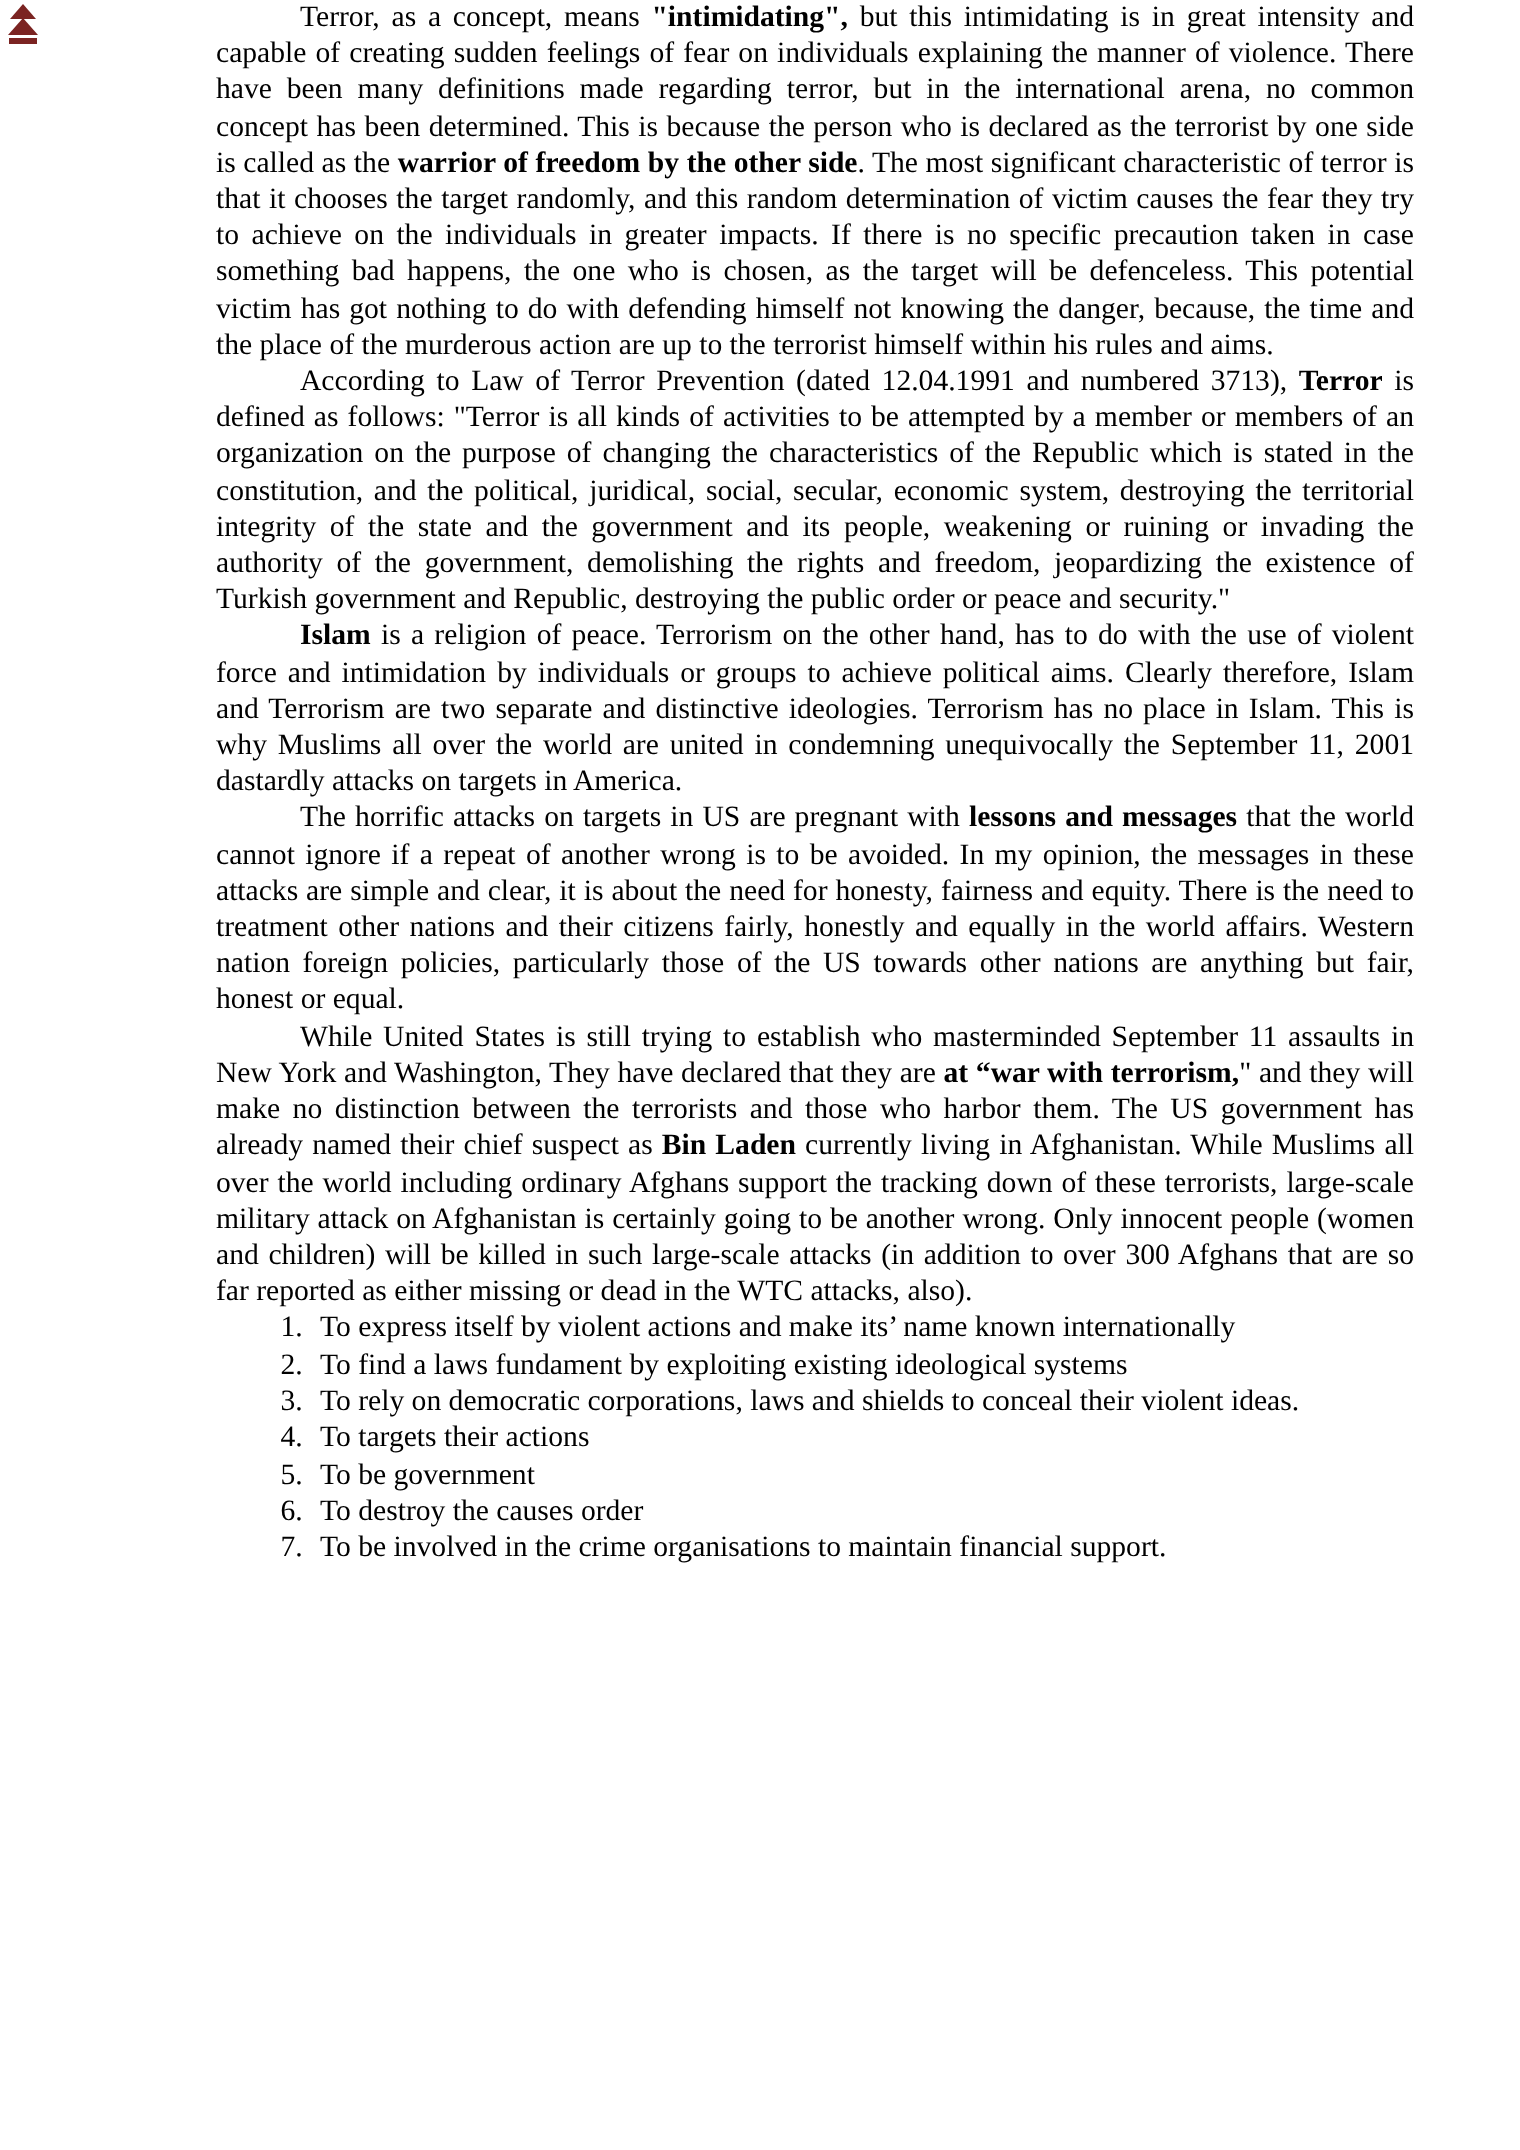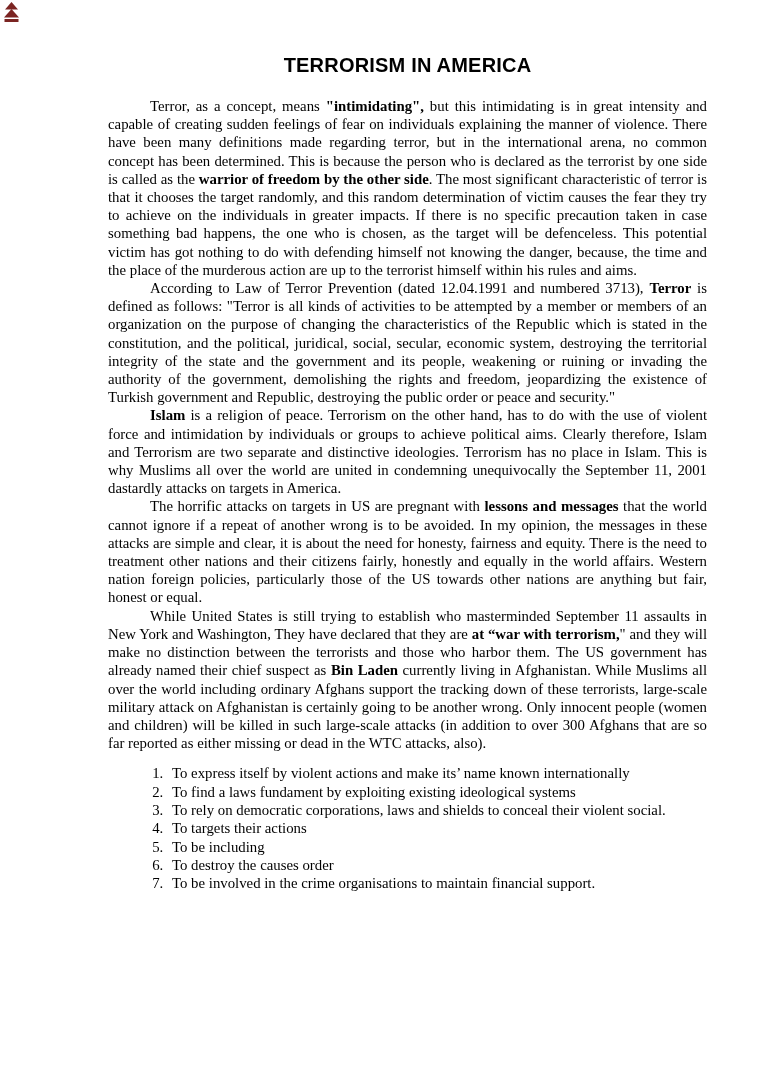--- a/index.html
+++ b/index.html
@@ -43,21 +43,21 @@
     text-indent: 42px;
     margin: 0;
   }
   p.list-heading {
     font-size: 14.8px;
     line-height: 18.2px;
     font-weight: bold;
     margin: 0 0 0 26px;
   }
   ol.char-list {
-    margin: 12px;
+    margin: 0;
     padding: 0 0 0 47px;
     font-size: 14.8px;
     line-height: 18.3px;
   }
   ol.char-list li {
     padding-left: 5px;
   }
   b { font-weight: bold; }
 </style>
 </head>
@@ -66,36 +66,35 @@
 <span class="top-icon">
   <svg width="17" height="21" viewBox="0 0 17 21" xmlns="http://www.w3.org/2000/svg">
     <path d="M8.5 0 L15 7.5 H2 Z" fill="#7b2422"></path>
     <path d="M8.5 7 L16 15.5 H1 Z" fill="#7b2422"></path>
     <rect x="1.5" y="17" width="14" height="3" fill="#7b2422"></rect>
   </svg>
 </span>
 
 <div class="content">
 
-  <h1 class="doc-title">TERRORISM IN AMERICA</h1>
 
   <p class="body-par"><span>Terror, as a concept, means </span><b>"intimidating",</b><span> but this intimidating is in great intensity and capable of creating sudden feelings of fear on individuals explaining the manner of violence. There have been many definitions made regarding terror, but in the international arena, no common concept has been determined. This is because the person who is declared as the terrorist by one side is called as the </span><b>warrior of freedom by the other side</b><span>. The most significant characteristic of terror is that it chooses the target randomly, and this random determination of victim causes the fear they try to achieve on the individuals in greater impacts. If there is no specific precaution taken in case something bad happens, the one who is chosen, as the target will be defenceless. This potential victim has got nothing to do with defending himself not knowing the danger, because, the time and the place of the murderous action are up to the terrorist himself within his rules and aims.</span></p>
 
   <p class="body-par"><span>According to Law of Terror Prevention (dated 12.04.1991 and numbered 3713), </span><b>Terror</b><span> is defined as follows: "Terror is all kinds of activities to be attempted by a member or members of an organization on the purpose of changing the characteristics of the Republic which is stated in the constitution, and the political, juridical, social, secular, economic system, destroying the territorial integrity of the state and the government and its people, weakening or ruining or invading the authority of the government, demolishing the rights and freedom, jeopardizing the existence of Turkish government and Republic, destroying the public order or peace and security."</span></p>
 
   <p class="body-par"><b>Islam</b><span> is a religion of peace.  Terrorism on the other hand, has to do with the use of violent force and intimidation by individuals or groups to achieve political aims.  Clearly therefore, Islam and Terrorism are two separate and distinctive ideologies.  Terrorism has no place in Islam.  This is why Muslims all over the world are united in condemning unequivocally the September 11, 2001 dastardly attacks on targets in America.</span></p>
 
   <p class="body-par"><span>The horrific attacks on targets in US are pregnant with </span><b>lessons and messages</b><span> that the world cannot ignore if a repeat of another wrong is to be avoided. In my opinion, the messages in these attacks are simple and clear, it is about the need for honesty, fairness and equity.  There is the need to treatment other nations and their citizens fairly, honestly and equally in the world affairs. Western nation foreign policies, particularly those of the US towards other nations are anything but fair, honest or equal.</span></p>
 
   <p class="body-par"><span>While United States is still trying to establish who masterminded September 11 assaults in New York and Washington, They have declared that they are </span><b>at “war with terrorism,</b><span>" and they will make no distinction between the terrorists and those who harbor them. The US government has already named their chief suspect as </span><b>Bin Laden</b><span> currently living in Afghanistan. While Muslims all over the world including ordinary Afghans support the tracking down of these terrorists, large-scale military attack on Afghanistan is certainly going to be another wrong. Only innocent people (women and children) will be killed in such large-scale attacks (in addition to over 300 Afghans that are so far reported as either missing or dead in the WTC attacks, also).</span></p>
 
 
   <ol class="char-list">
     <li>To express itself by violent actions and make its’ name known internationally</li>
     <li>To find a laws fundament by exploiting existing ideological systems</li>
-    <li>To rely on democratic corporations, laws and shields to conceal their violent social.</li>
+    <li>To rely on democratic corporations, laws and shields to conceal their violent ideas.</li>
     <li>To targets their actions</li>
-    <li>To be including</li>
+    <li>To be government</li>
     <li>To destroy the causes order</li>
     <li>To be involved in the crime organisations to maintain financial support.</li>
   </ol>
 
 </div>
 
 </body></html>

